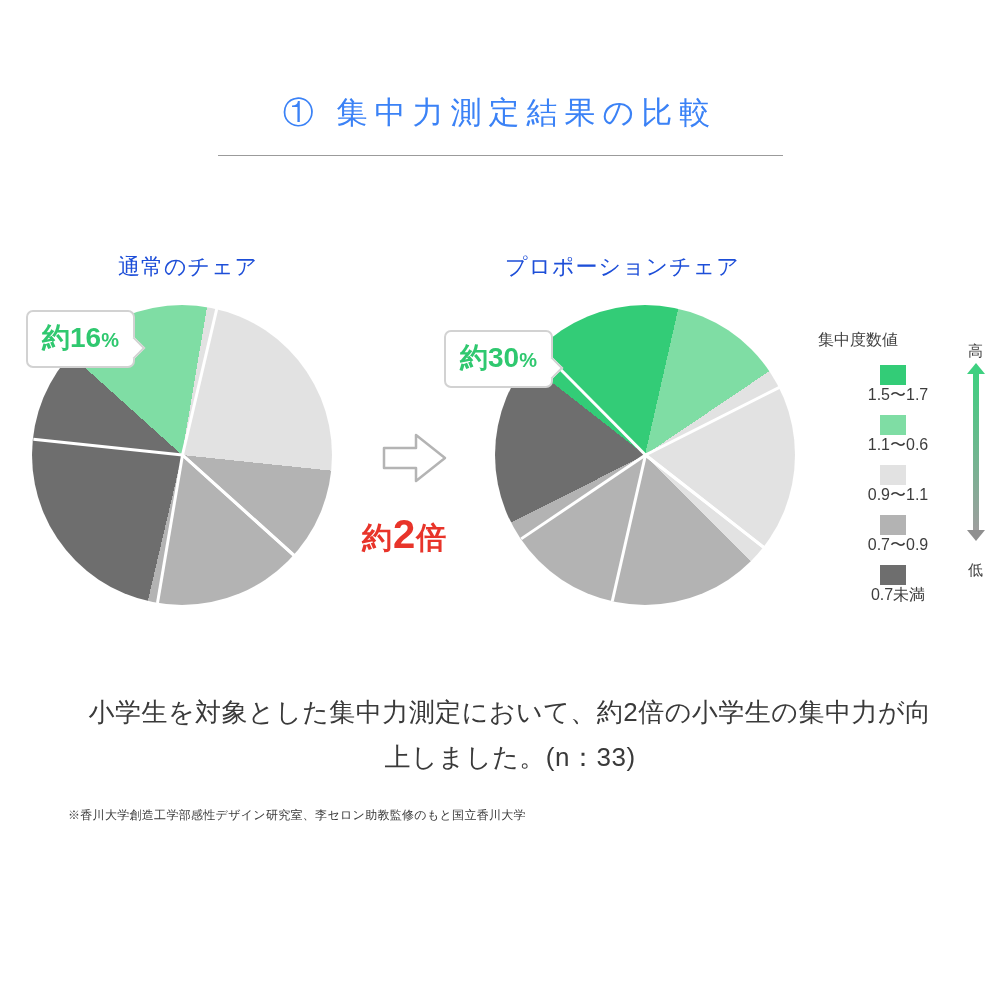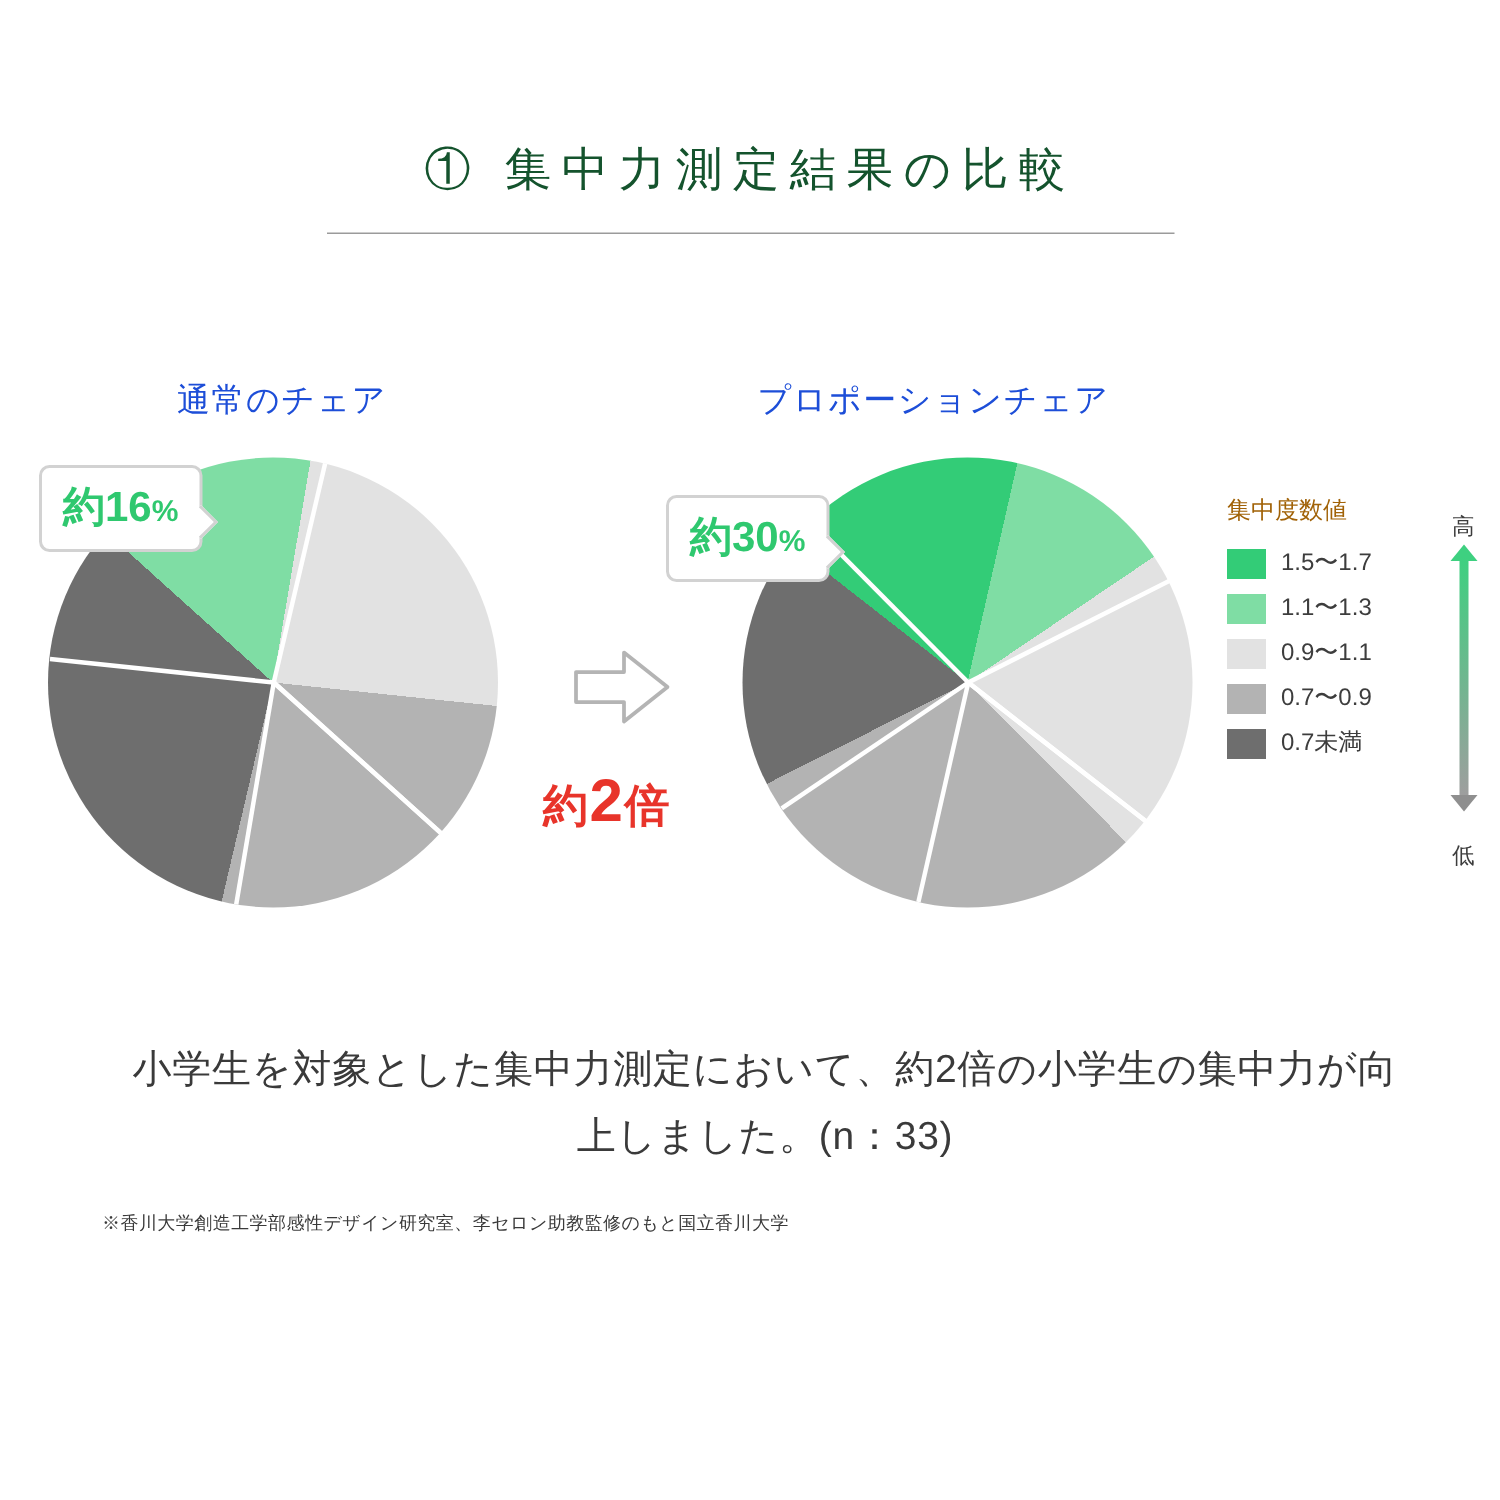--- a/index.html
+++ b/index.html
@@ -20,21 +20,21 @@
   .title-wrap {
     position: absolute;
     top: 92px;
     left: 0;
     width: 1000px;
     text-align: center;
   }
   .title {
     font-size: 31px;
     letter-spacing: 7px;
-    color: #14532d;
+    color: #3b82f6;
     font-weight: 400;
     display: inline-block;
   }
   .title-rule {
     position: absolute;
     top: 155px;
     left: 218px;
     width: 565px;
     height: 1px;
     background: #9b9b9b;
@@ -130,28 +130,29 @@
 
   
   .legend {
     position: absolute;
     top: 330px;
     left: 818px;
     width: 160px;
   }
   .legend-title {
     font-size: 16px;
-    color: #a16207;
+    color: #404040;
     margin-bottom: 14px;
     white-space: nowrap;
   }
   .legend-row {
     display: flex;
     align-items: center;
     margin-bottom: 9px;
+    flex-direction: column;
   }
   .legend-swatch {
     width: 26px;
     height: 20px;
     margin-right: 10px;
     flex: 0 0 auto;
   }
   .legend-label {
     font-size: 16px;
     color: #3d3d3d;
@@ -271,21 +272,21 @@
 </div>
 
 <div class="legend">
   <div class="legend-title">集中度数値</div>
   <div class="legend-row">
     <span class="legend-swatch" style="background:#33cc77"></span>
     <span class="legend-label">1.5〜1.7</span>
   </div>
   <div class="legend-row">
     <span class="legend-swatch" style="background:#7fdda4"></span>
-    <span class="legend-label">1.1〜1.3</span>
+    <span class="legend-label">1.1〜0.6</span>
   </div>
   <div class="legend-row">
     <span class="legend-swatch" style="background:#e2e2e2"></span>
     <span class="legend-label">0.9〜1.1</span>
   </div>
   <div class="legend-row">
     <span class="legend-swatch" style="background:#b3b3b3"></span>
     <span class="legend-label">0.7〜0.9</span>
   </div>
   <div class="legend-row">

